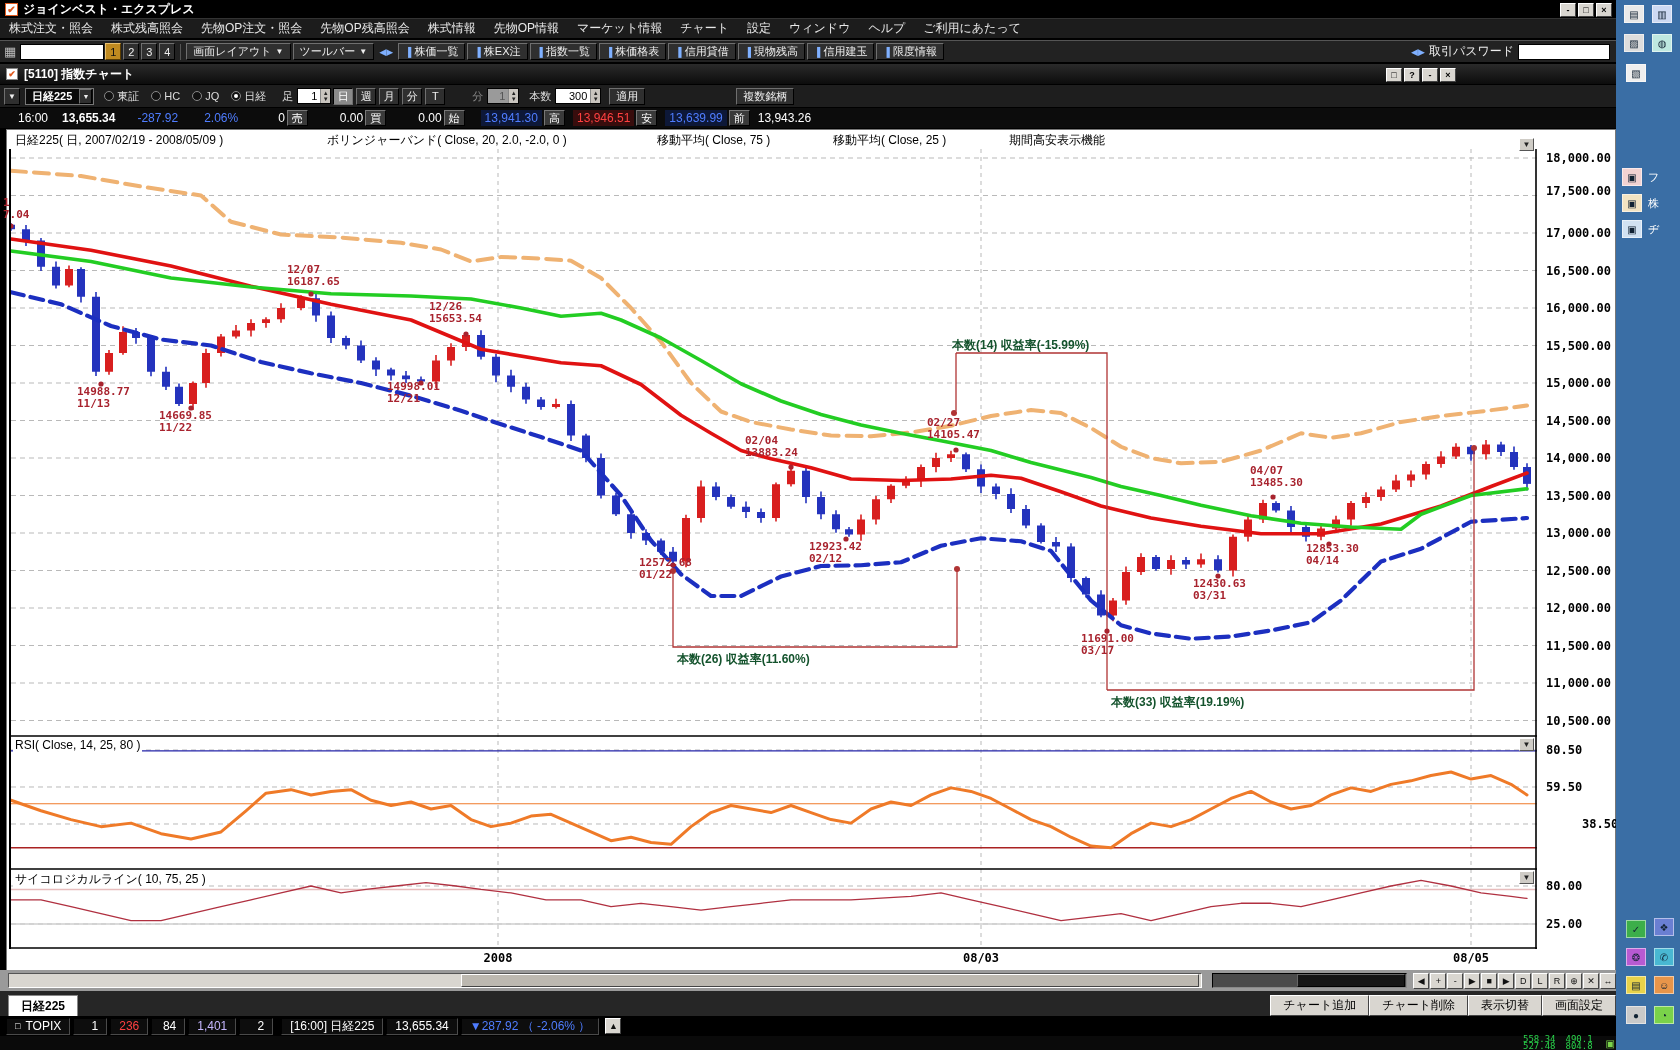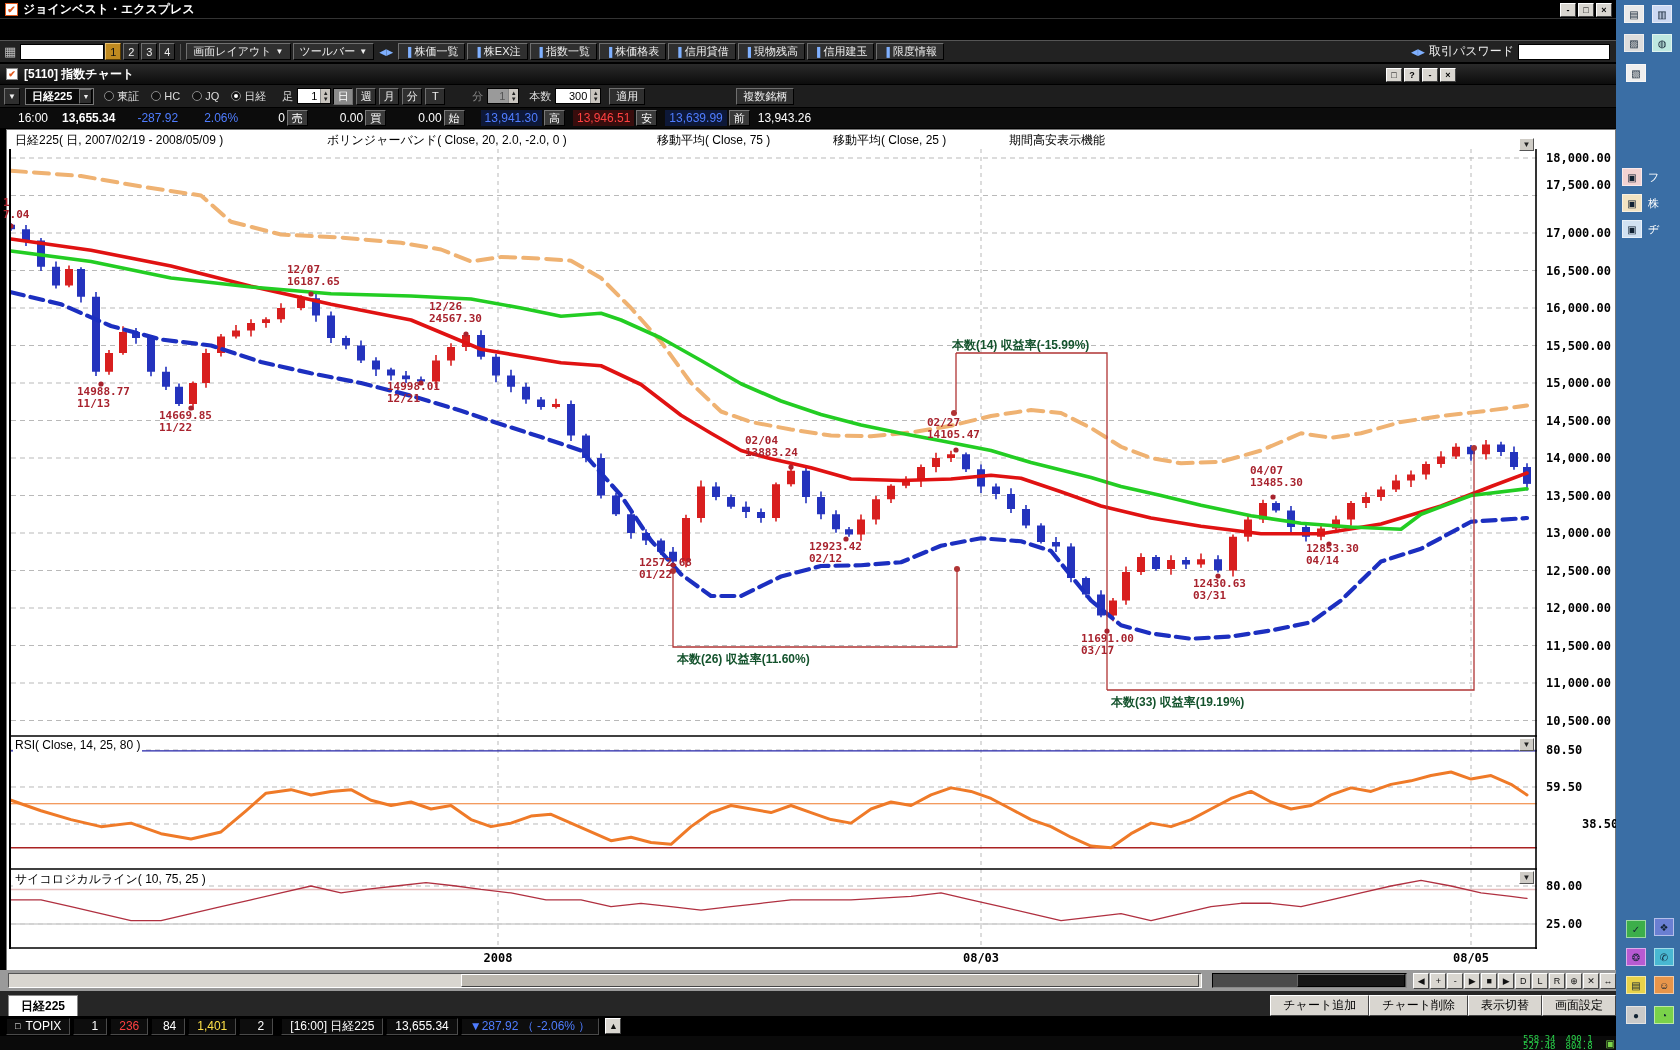--- a/index.html
+++ b/index.html
@@ -60,20 +60,34 @@
 
 <div id="screen">
 
   <div class="abs titlebar">
     <span style="color:#e05a20;background:#fff;border:1px solid #e05a20;width:13px;height:13px;display:inline-flex;align-items:center;justify-content:center;font-size:10px;margin:0 5px;">✔</span>
     <span>ジョインベスト・エクスプレス</span>
     <span style="flex:1"></span>
     <span id="title-buttons" style="margin-right:4px;"><span class="winbtn">-</span><span class="winbtn">□</span><span class="winbtn">×</span></span>
   </div>
 
+  <div class="abs menubar" id="menu-bar">
+      <span>株式注文・照会</span>
+      <span>株式残高照会</span>
+      <span>先物OP注文・照会</span>
+      <span>先物OP残高照会</span>
+      <span>株式情報</span>
+      <span>先物OP情報</span>
+      <span>マーケット情報</span>
+      <span>チャート</span>
+      <span>設定</span>
+      <span>ウィンドウ</span>
+      <span>ヘルプ</span>
+      <span>ご利用にあたって</span>
+    </div>
 
   <div class="abs toolbar" id="main-toolbar">
       <span style="margin: 0px 4px; color: rgb(187, 187, 187); font-size: 13px;">▦</span>
       <span style="background: rgb(255, 255, 255); border: 1px solid rgb(0, 0, 0); width: 84px; height: 16px; display: inline-block;"></span>
       <span class="btn3d orange" style="width: 16px; padding: 0px;">1</span>
       <span class="btn3d" style="width: 16px; padding: 0px;">2</span>
       <span class="btn3d" style="width: 16px; padding: 0px;">3</span>
       <span class="btn3d" style="width: 16px; padding: 0px;">4</span>
       <span class="sep"></span>
       <span class="btn3d">
@@ -470,21 +484,21 @@
         <line x1="1" y1="0" x2="1" y2="800" stroke="#000" stroke-width="2"></line>
         <line x1="1527" y1="0" x2="1527" y2="800" stroke="#000" stroke-width="1.6"></line>
       </svg>
     <div id="overlay-holder">
         <div class="legend" style="left: 8px; top: 2px; position: absolute;">日経225( 日, 2007/02/19 - 2008/05/09 )</div>
         <div class="legend" style="left: 320px; top: 2px; position: absolute;">ボリンジャーバンド( Close, 20, 2.0, -2.0, 0 )</div>
         <div class="legend" style="left: 650px; top: 2px; position: absolute;">移動平均( Close, 75 )</div>
         <div class="legend" style="left: 826px; top: 2px; position: absolute;">移動平均( Close, 25 )</div>
         <div class="legend" style="left: 1002px; top: 2px; position: absolute;">期間高安表示機能</div>
         <div class="ylabel" style="left: 1539px; top: 21px; position: absolute;">18,000.00</div>
-        <div class="ylabel" style="left: 1539px; top: 48px; position: absolute;">17,500.00</div>
+        <div class="ylabel" style="left: 1539px; top: 54px; position: absolute;">17,500.00</div>
         <div class="ylabel" style="left: 1539px; top: 96px; position: absolute;">17,000.00</div>
         <div class="ylabel" style="left: 1539px; top: 133.5px; position: absolute;">16,500.00</div>
         <div class="ylabel" style="left: 1539px; top: 171px; position: absolute;">16,000.00</div>
         <div class="ylabel" style="left: 1539px; top: 208.5px; position: absolute;">15,500.00</div>
         <div class="ylabel" style="left: 1539px; top: 246px; position: absolute;">15,000.00</div>
         <div class="ylabel" style="left: 1539px; top: 283.5px; position: absolute;">14,500.00</div>
         <div class="ylabel" style="left: 1539px; top: 321px; position: absolute;">14,000.00</div>
         <div class="ylabel" style="left: 1539px; top: 358.5px; position: absolute;">13,500.00</div>
         <div class="ylabel" style="left: 1539px; top: 396px; position: absolute;">13,000.00</div>
         <div class="ylabel" style="left: 1539px; top: 433.5px; position: absolute;">12,500.00</div>
@@ -504,21 +518,21 @@
 7.04</div>
         <div class="anno" style="left: 70px; top: 256px; position: absolute;">14988.77
 11/13</div>
         <div class="anno" style="left: 152px; top: 280px; position: absolute;">14669.85
 11/22</div>
         <div class="anno" style="left: 280px; top: 134px; position: absolute;">12/07
 16187.65</div>
         <div class="anno" style="left: 380px; top: 251px; position: absolute;">14998.01
 12/21</div>
         <div class="anno" style="left: 422px; top: 171px; position: absolute;">12/26
-24567.30</div>
+15653.54</div>
         <div class="anno" style="left: 632px; top: 427px; position: absolute;">12572.68
 01/22</div>
         <div class="anno" style="left: 738px; top: 305px; position: absolute;">02/04
 13883.24</div>
         <div class="anno" style="left: 802px; top: 411px; position: absolute;">12923.42
 02/12</div>
         <div class="anno" style="left: 920px; top: 287px; position: absolute;">02/27
 14105.47</div>
         <div class="anno" style="left: 1074px; top: 503px; position: absolute;">11691.00
 03/17</div>
@@ -570,21 +584,21 @@
     </div>
 
   <div class="abs statusrow" id="status-row">
       <span class="seg" style="margin-left: 6px;">
         <span style="font-size: 9px; margin-right: 5px;">□</span>
         <span>TOPIX</span>
       </span>
       <span class="seg" style="min-width: 34px; justify-content: flex-end; color: rgb(255, 255, 255);">1</span>
       <span class="seg" style="min-width: 34px; justify-content: flex-end; color: rgb(255, 64, 64);">236</span>
       <span class="seg" style="min-width: 34px; justify-content: flex-end; color: rgb(255, 255, 255);">84</span>
-      <span class="seg" style="min-width: 34px; justify-content: flex-end; color: #fde047;">1,401</span>
+      <span class="seg" style="min-width: 34px; justify-content: flex-end; color: #c4b5fd;">1,401</span>
       <span class="seg" style="min-width: 34px; justify-content: flex-end; color: rgb(255, 255, 255);">2</span>
       <span class="seg" style="margin-left: 8px;">[16:00] 日経225</span>
       <span class="seg">13,655.34</span>
       <span class="seg blue">▼287.92 （ -2.06% ）</span>
       <span class="navbtn" style="margin-left: 6px;">▲</span>
     </div>
 
   <div class="abs taskbar" id="task-bar">
       <span class="tick">558.34<br>527.48</span>
       <span class="tick">490.1<br>804.8</span>

